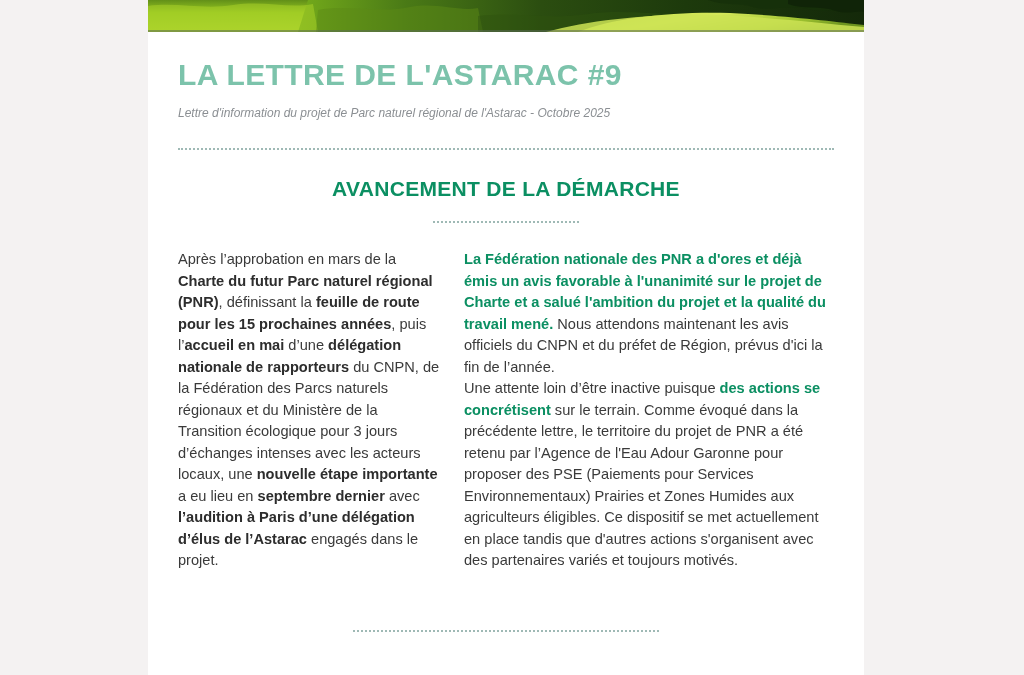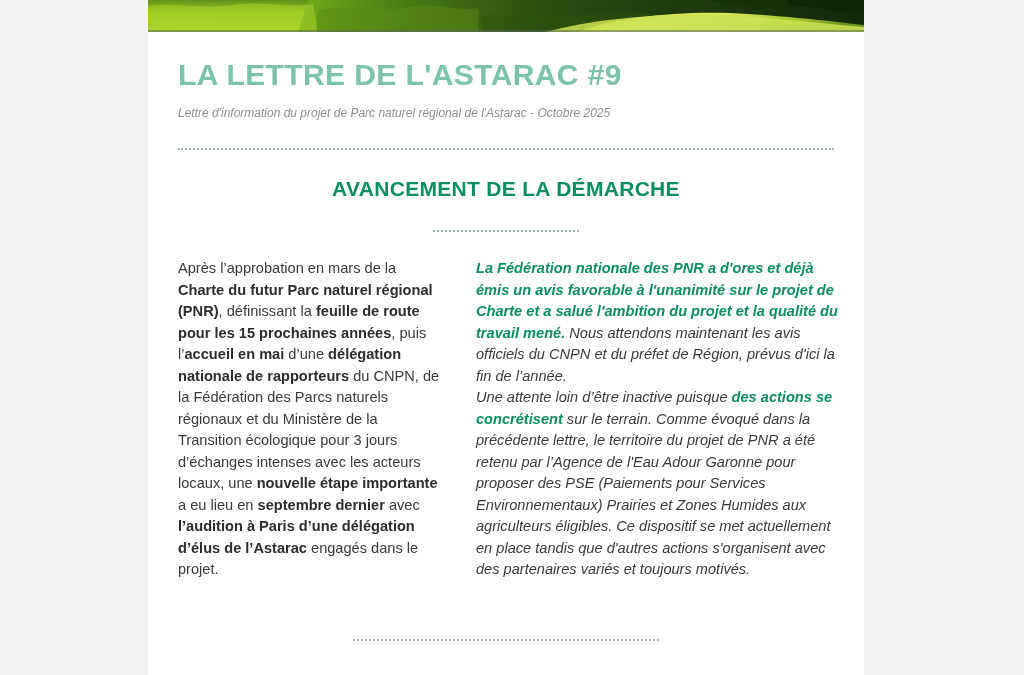--- a/index.html
+++ b/index.html
@@ -78,47 +78,46 @@
     width: 146px;
     margin: 19px 0 0 0;
   }
   .divider-mid {
     width: 306px;
     margin: 0;
   }
 
   
   .section-heading {
-    margin: 9px;
+    margin: 0;
     text-align: center;
     font-size: 21px;
     line-height: 26px;
     font-weight: bold;
     letter-spacing: 0.3px;
     color: #0b8f62;
     font-family: "Liberation Sans", sans-serif;
   }
   .section-heading.spaced-top { margin-top: 26px; }
 
   
   .columns {
     display: flex;
     margin-top: 26px;
     padding: 0 30px 0 30px;
-    gap: 36px;
+    gap: 24px;
     align-items: flex-start;
   }
   .col-left {
     width: 262px;
     flex: 0 0 262px;
   }
   .col-right {
     width: 372px;
     flex: 0 0 372px;
-    font-style: italic;
   }
   .body-text {
     margin: 0;
     font-size: 14.6px;
     line-height: 21.5px;
     color: #3a3a3a;
   }
   .body-text + .body-text { }
   .body-text b { font-weight: bold; color: #2d2d2d; }
   .hl {

